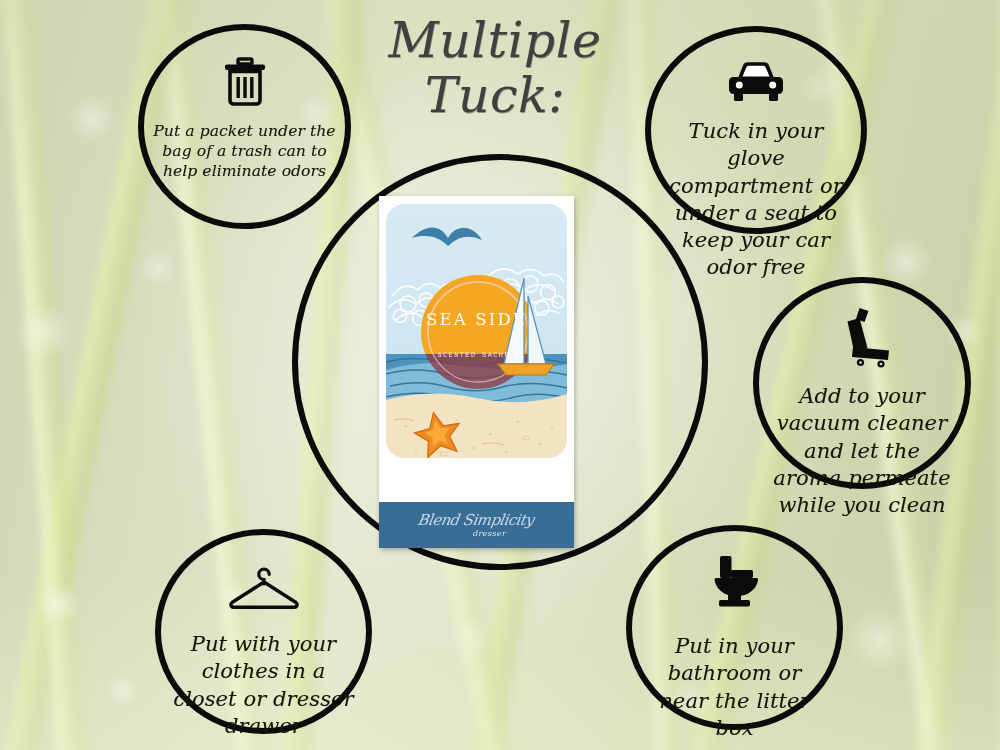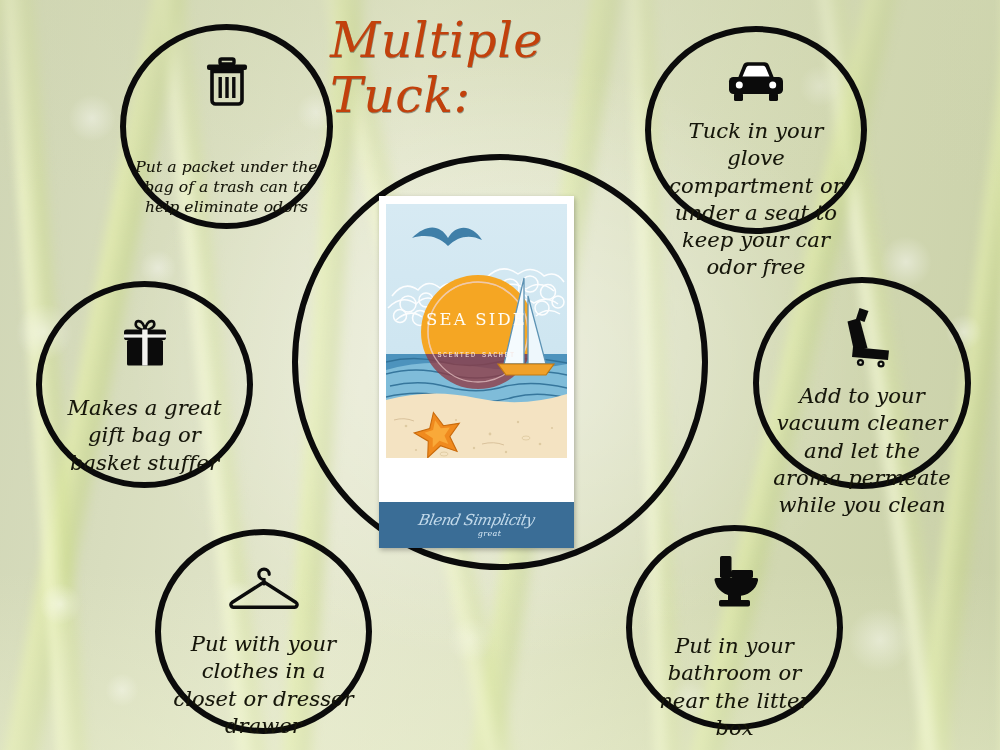--- a/index.html
+++ b/index.html
@@ -65,22 +65,22 @@
       radial-gradient(ellipse 520px 420px at 500px 360px, rgba(255,255,255,0.42), rgba(255,255,255,0) 72%),
       linear-gradient(180deg, rgba(208,214,176,0.45) 0%, rgba(255,255,255,0.0) 26%),
       linear-gradient(0deg,  rgba(236,241,206,0.40) 0%, rgba(255,255,255,0.0) 24%);
   }
 
   
   .title {
     position: absolute;
     left: 330px; top: 14px;
     width: 330px;
-    text-align: left;
-    color: #c2410c;
+    text-align: center;
+    color: #404040;
     font-family: "DejaVu Serif", serif;
     font-style: italic;
     font-size: 49px;
     line-height: 1.12;
     font-weight: 400;
     letter-spacing: 0.5px;
     text-shadow: 0.6px 0.6px 0 rgba(0,0,0,0.35);
     z-index: 6;
   }
   .title .l2 { display: block; }
@@ -107,21 +107,21 @@
     font-size: 21px;
     line-height: 1.30;
     color: #151509;
     padding: 0 9px;
     font-weight: 400;
     letter-spacing: 0.1px;
     text-shadow: 0.4px 0.4px 0 rgba(0,0,0,0.22);
   }
 
   
-  #bubble-trash    { left: 120px; top: 24px;  width: 213px; height: 205px; gap: 36px; }
+  #bubble-trash    { left: 138px; top: 24px;  width: 213px; height: 205px; }
   #bubble-trash .icon    { margin-top: 27px; margin-bottom: 10px; }
   #bubble-trash .caption { font-size: 15.5px; }
 
   #bubble-car      { left: 645px; top: 26px;  width: 222px; height: 208px; }
   #bubble-car .icon      { margin-top: 26px; margin-bottom: 8px; }
 
   #bubble-gift     { left: 36px;  top: 281px; width: 217px; height: 207px; }
   #bubble-gift .icon     { margin-top: 30px; margin-bottom: 22px; }
 
   #bubble-vacuum   { left: 753px; top: 277px; width: 218px; height: 212px; }
@@ -152,20 +152,21 @@
     z-index: 7;
     overflow: hidden;
     padding: 8px 7px 0 7px;
   }
   .pkg-art {
     position: relative;
     width: 100%;
     height: 254px;
     overflow: hidden;
     background: #d5e9f2;
+    border-radius: 19px;
   }
   .pkg-sky {
     position: absolute; inset: 0;
     background: linear-gradient(180deg,#d7eaf3 0%, #cfe6f1 55%, #c9e3ef 100%);
   }
   .pkg-band {
     position: absolute;
     left: 0; right: 0; bottom: 0;
     height: 46px;
     background: #3a6d96;
@@ -269,35 +270,20 @@
         <rect x="44" y="35" width="9" height="8" rx="1.6" fill="#0b0b0b"></rect>
         <circle cx="14.3" cy="27" r="3.5" fill="#ffffff"></circle>
         <circle cx="47.7" cy="27" r="3.5" fill="#ffffff"></circle>
       </svg>
     </span>
     <div class="bubble-text-wrap">
       <div class="caption">Tuck in your glove compartment or under a seat to keep your car odor free</div>
     </div>
   </div>
 
-  <div class="bubble" id="bubble-gift">
-    <span class="icon">
-      <svg width="54" height="52" viewBox="0 0 54 52" aria-hidden="true">
-        <path d="M27 13 C21 13 17 9.5 17.8 6.2 C18.5 3.2 22.5 3.6 24.6 6.6 C26 8.6 26.7 10.9 27 13" fill="none" stroke="#0b0b0b" stroke-width="2.6"></path>
-        <path d="M27 13 C33 13 37 9.5 36.2 6.2 C35.5 3.2 31.5 3.6 29.4 6.6 C28 8.6 27.3 10.9 27 13" fill="none" stroke="#0b0b0b" stroke-width="2.6"></path>
-        <rect x="6" y="12.5" width="42" height="10.5" rx="2.6" fill="#0b0b0b"></rect>
-        <rect x="9" y="23" width="36" height="25.5" rx="1.6" fill="#0b0b0b"></rect>
-        <rect x="24.2" y="12.5" width="5.4" height="36" fill="#f2f2ee"></rect>
-        <rect x="6" y="17.4" width="42" height="3.2" fill="#f2f2ee"></rect>
-      </svg>
-    </span>
-    <div class="bubble-text-wrap">
-      <div class="caption">Makes a great gift bag or basket stuffer</div>
-    </div>
-  </div>
 
   <div class="bubble" id="bubble-hanger">
     <span class="icon">
       <svg width="78" height="48" viewBox="0 0 78 48" aria-hidden="true">
         <path d="M39 21 L39 16.5 a5.2 5.2 0 1 1 5.2 -5.2" fill="none" stroke="#0b0b0b" stroke-width="3.2" stroke-linecap="round"></path>
         <path d="M39 19 L7 39.5 a2.6 2.6 0 0 0 1.5 4.7 h61 a2.6 2.6 0 0 0 1.5 -4.7 z" fill="none" stroke="#0b0b0b" stroke-width="3.4" stroke-linejoin="round"></path>
       </svg>
     </span>
     <div class="bubble-text-wrap">
       <div class="caption">Put with your clothes in a closet or dresser drawer</div>
@@ -430,17 +416,17 @@
 
       <div class="sun-label">
         <span class="main">SEA SIDE</span>
         <span class="sub">SCENTED SACHET</span>
       </div>
     </div>
 
     <div class="pkg-band"></div>
     <div class="pkg-logo">
       <span class="script">Blend Simplicity</span>
-      <span class="sub">great</span>
+      <span class="sub">dresser</span>
     </div>
   </div>
 
 </div>
 
 </body></html>

